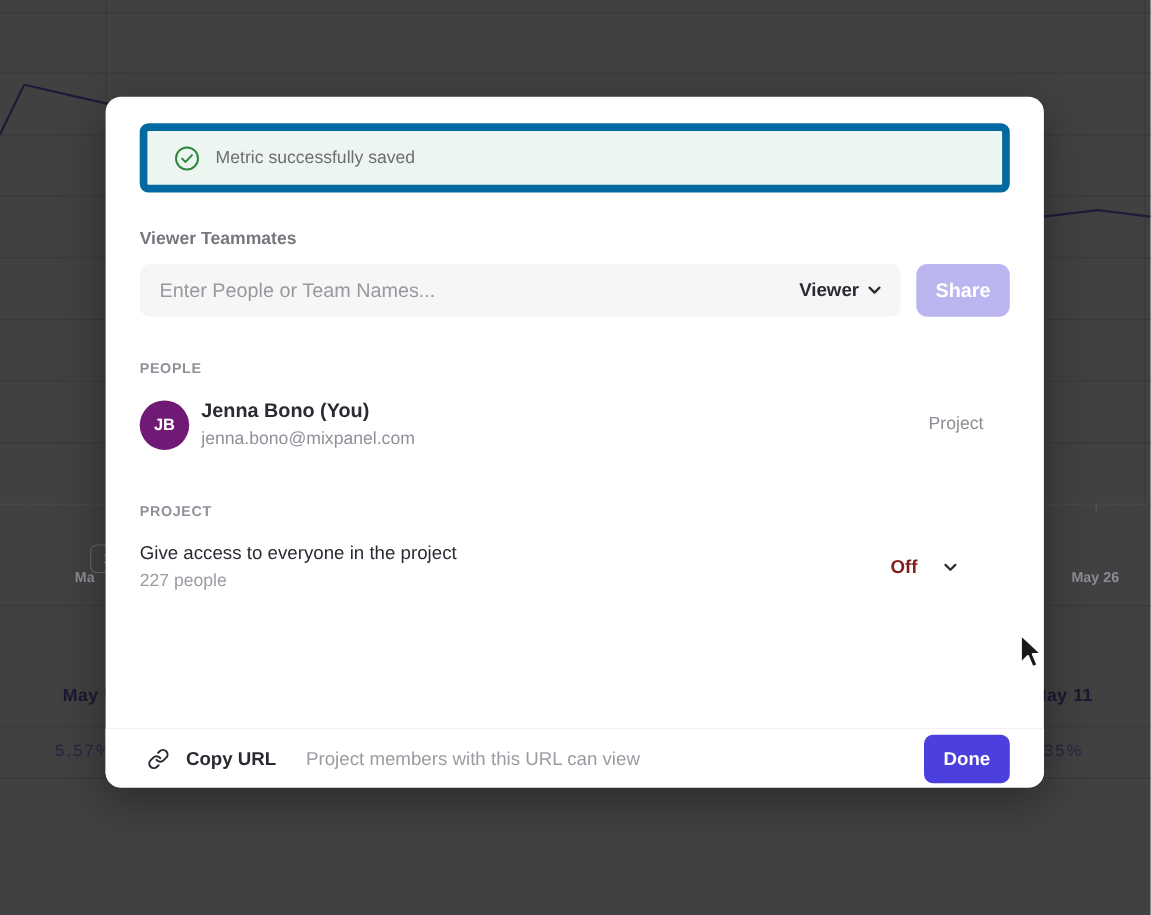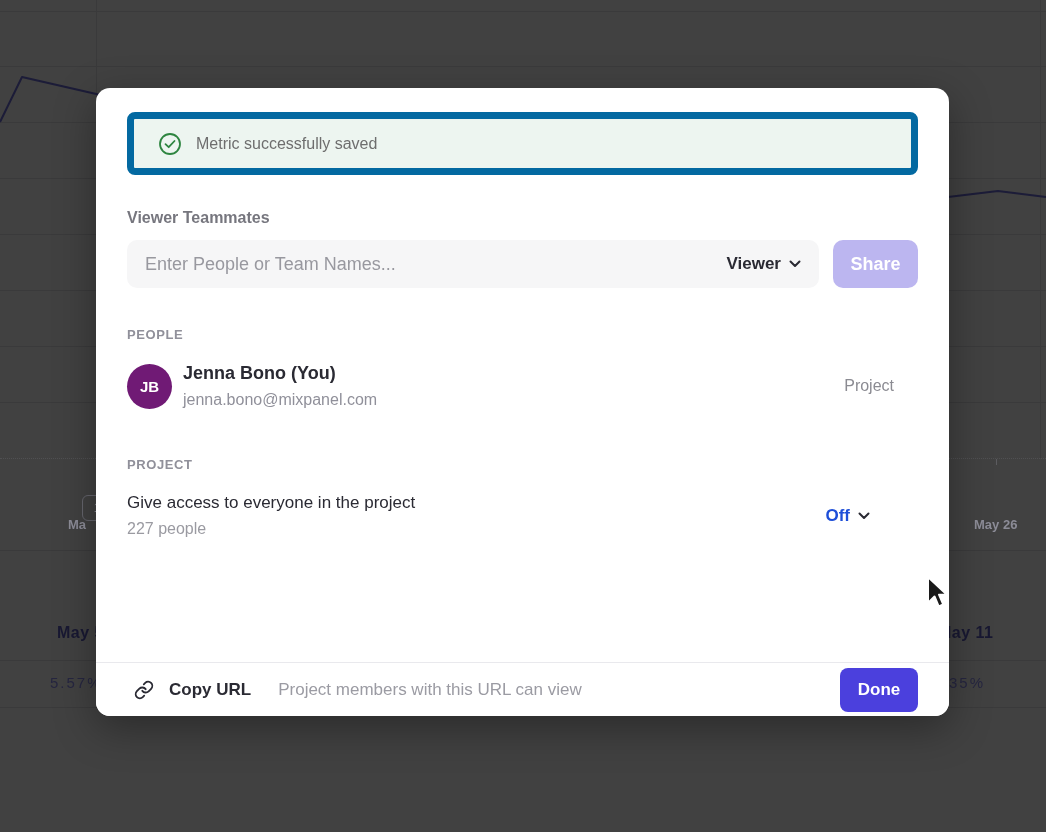--- a/index.html
+++ b/index.html
@@ -79,22 +79,22 @@
   .person-name { font-size: 18px; font-weight: 700; color: #2a2a33; }
   .person-email { margin-top: 7px; font-size: 16px; color: #90909a; }
   .person-role { font-size: 16px; color: #8b8b92; margin-right: 24px; }
 
   .project-header { margin-top: 48px; }
   .project-row { margin-top: 21px; display: flex; align-items: center; }
   .project-info { flex: 1; }
   .project-title { font-size: 17px; color: #2a2a33; }
   .project-sub { margin-top: 7px; font-size: 16px; color: #9a9aa1; }
   .off-select {
-    display: flex; align-items: center; gap: 8px; cursor: pointer;
-    font-size: 17px; font-weight: 600; color: #1d4ed8; margin-right: 48px;
+    display: flex; align-items: center; gap: 24px; cursor: pointer;
+    font-size: 17px; font-weight: 600; color: #7f1d1d; margin-right: 48px;
   }
 
   .modal-footer {
     position: absolute; left: 0; right: 0; bottom: 0; height: 54px;
     border-top: 1px solid #e9e9ed; border-radius: 0 0 14px 14px;
     display: flex; align-items: center; background: #ffffff;
     padding: 0 31px 0 38px;
   }
   .copy-url { display: flex; align-items: center; gap: 15px; cursor: pointer; }
   .copy-url-label { font-size: 17px; font-weight: 700; color: #2a2a33; }

